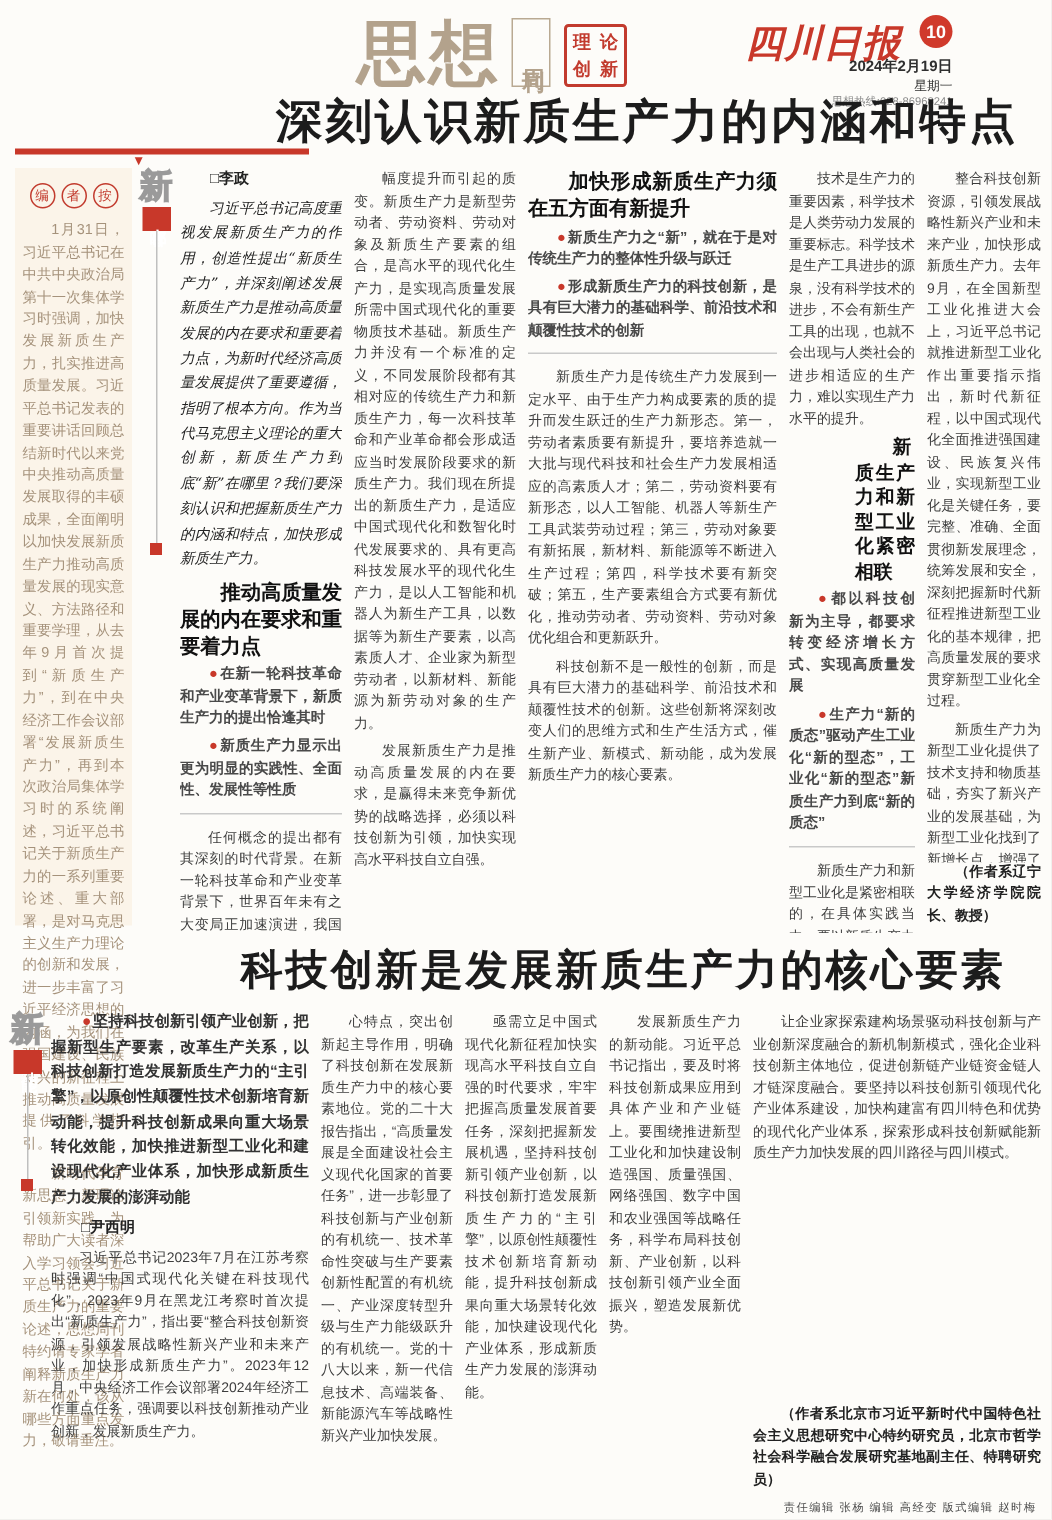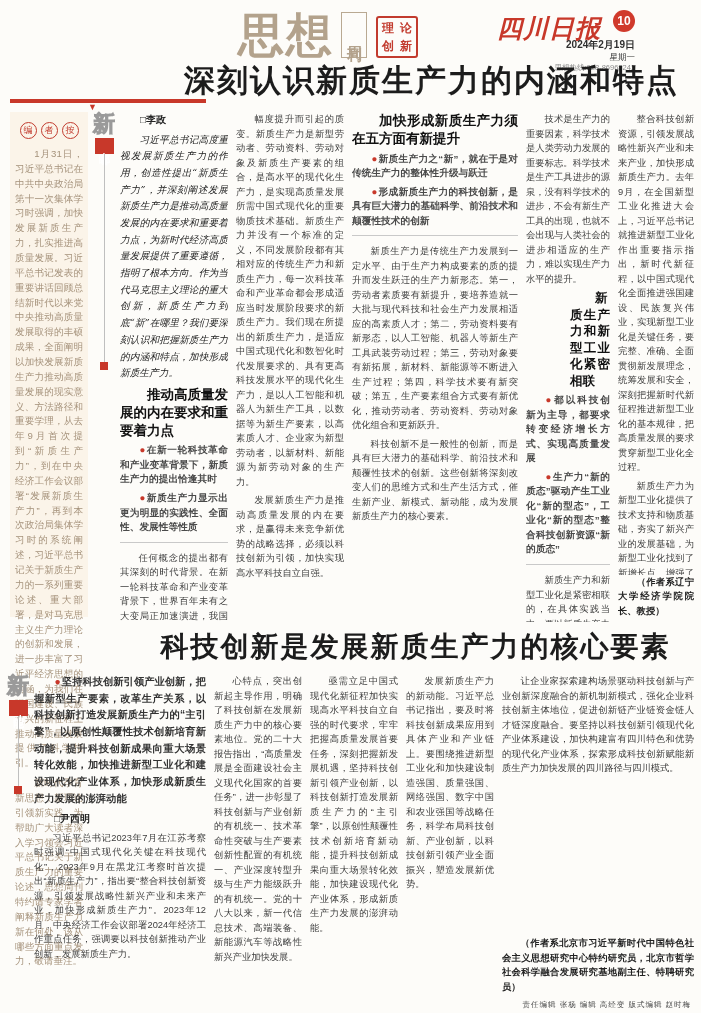--- a/index.html
+++ b/index.html
@@ -144,21 +144,21 @@
       <p class="bullet"><span class="dot">●</span><span>形成新质生产力的科技创新，是具有巨大潜力的基础科学、前沿技术和颠覆性技术的创新</span></p>
       <div class="divider"></div>
       <p>新质生产力是传统生产力发展到一定水平、由于生产力构成要素的质的提升而发生跃迁的生产力新形态。第一，劳动者素质要有新提升，要培养造就一大批与现代科技和社会生产力发展相适应的高素质人才；第二，劳动资料要有新形态，以人工智能、机器人等新生产工具武装劳动过程；第三，劳动对象要有新拓展，新材料、新能源等不断进入生产过程；第四，科学技术要有新突破；第五，生产要素组合方式要有新优化，推动劳动者、劳动资料、劳动对象优化组合和更新跃升。</p>
       <p>科技创新不是一般性的创新，而是具有巨大潜力的基础科学、前沿技术和颠覆性技术的创新。这些创新将深刻改变人们的思维方式和生产生活方式，催生新产业、新模式、新动能，成为发展新质生产力的核心要素。</p>
     </div>
 
     <div class="col c4">
       <p>技术是生产力的重要因素，科学技术是人类劳动力发展的重要标志。科学技术是生产工具进步的源泉，没有科学技术的进步，不会有新生产工具的出现，也就不会出现与人类社会的进步相适应的生产力，难以实现生产力水平的提升。</p>
       <p class="sec-title small">新质生产力和新型工业化紧密相联</p>
       <p class="bullet"><span class="dot">●</span><span>都以科技创新为主导，都要求转变经济增长方式、实现高质量发展</span></p>
-      <p class="bullet"><span class="dot">●</span><span>生产力“新的质态”驱动产生工业化“新的型态”，工业化“新的型态”整合科技创新资源“新的质态”</span></p>
+      <p class="bullet"><span class="dot">●</span><span>生产力“新的质态”驱动产生工业化“新的型态”，工业化“新的型态”新质生产力到底“新的质态”</span></p>
       <div class="divider"></div>
       <p>新质生产力和新型工业化是紧密相联的，在具体实践当中，要以新质生产力促进新型工业化，以新型工业化培育新质生产力，从而实现新质生产力和新型工业化的双向驱动。</p>
     </div>
 
     <div class="col c5 colflex">
       <div class="fill">
         <p>整合科技创新资源，引领发展战略性新兴产业和未来产业，加快形成新质生产力。去年9月，在全国新型工业化推进大会上，习近平总书记就推进新型工业化作出重要指示指出，新时代新征程，以中国式现代化全面推进强国建设、民族复兴伟业，实现新型工业化是关键任务，要完整、准确、全面贯彻新发展理念，统筹发展和安全，深刻把握新时代新征程推进新型工业化的基本规律，把高质量发展的要求贯穿新型工业化全过程。</p>
         <p>新质生产力为新型工业化提供了技术支持和物质基础，夯实了新兴产业的发展基础，为新型工业化找到了新增长点，增强了新型工业化的内在驱动力，推动现有的生产要素、生产方式、组织形式与商业模式全面革新，促使新质生产力不断发展和迭代创新，为新质生产力的培育和形成指明了方向。</p>
       </div>
       <p class="author-note">（作者系辽宁大学经济学院院长、教授）</p>

